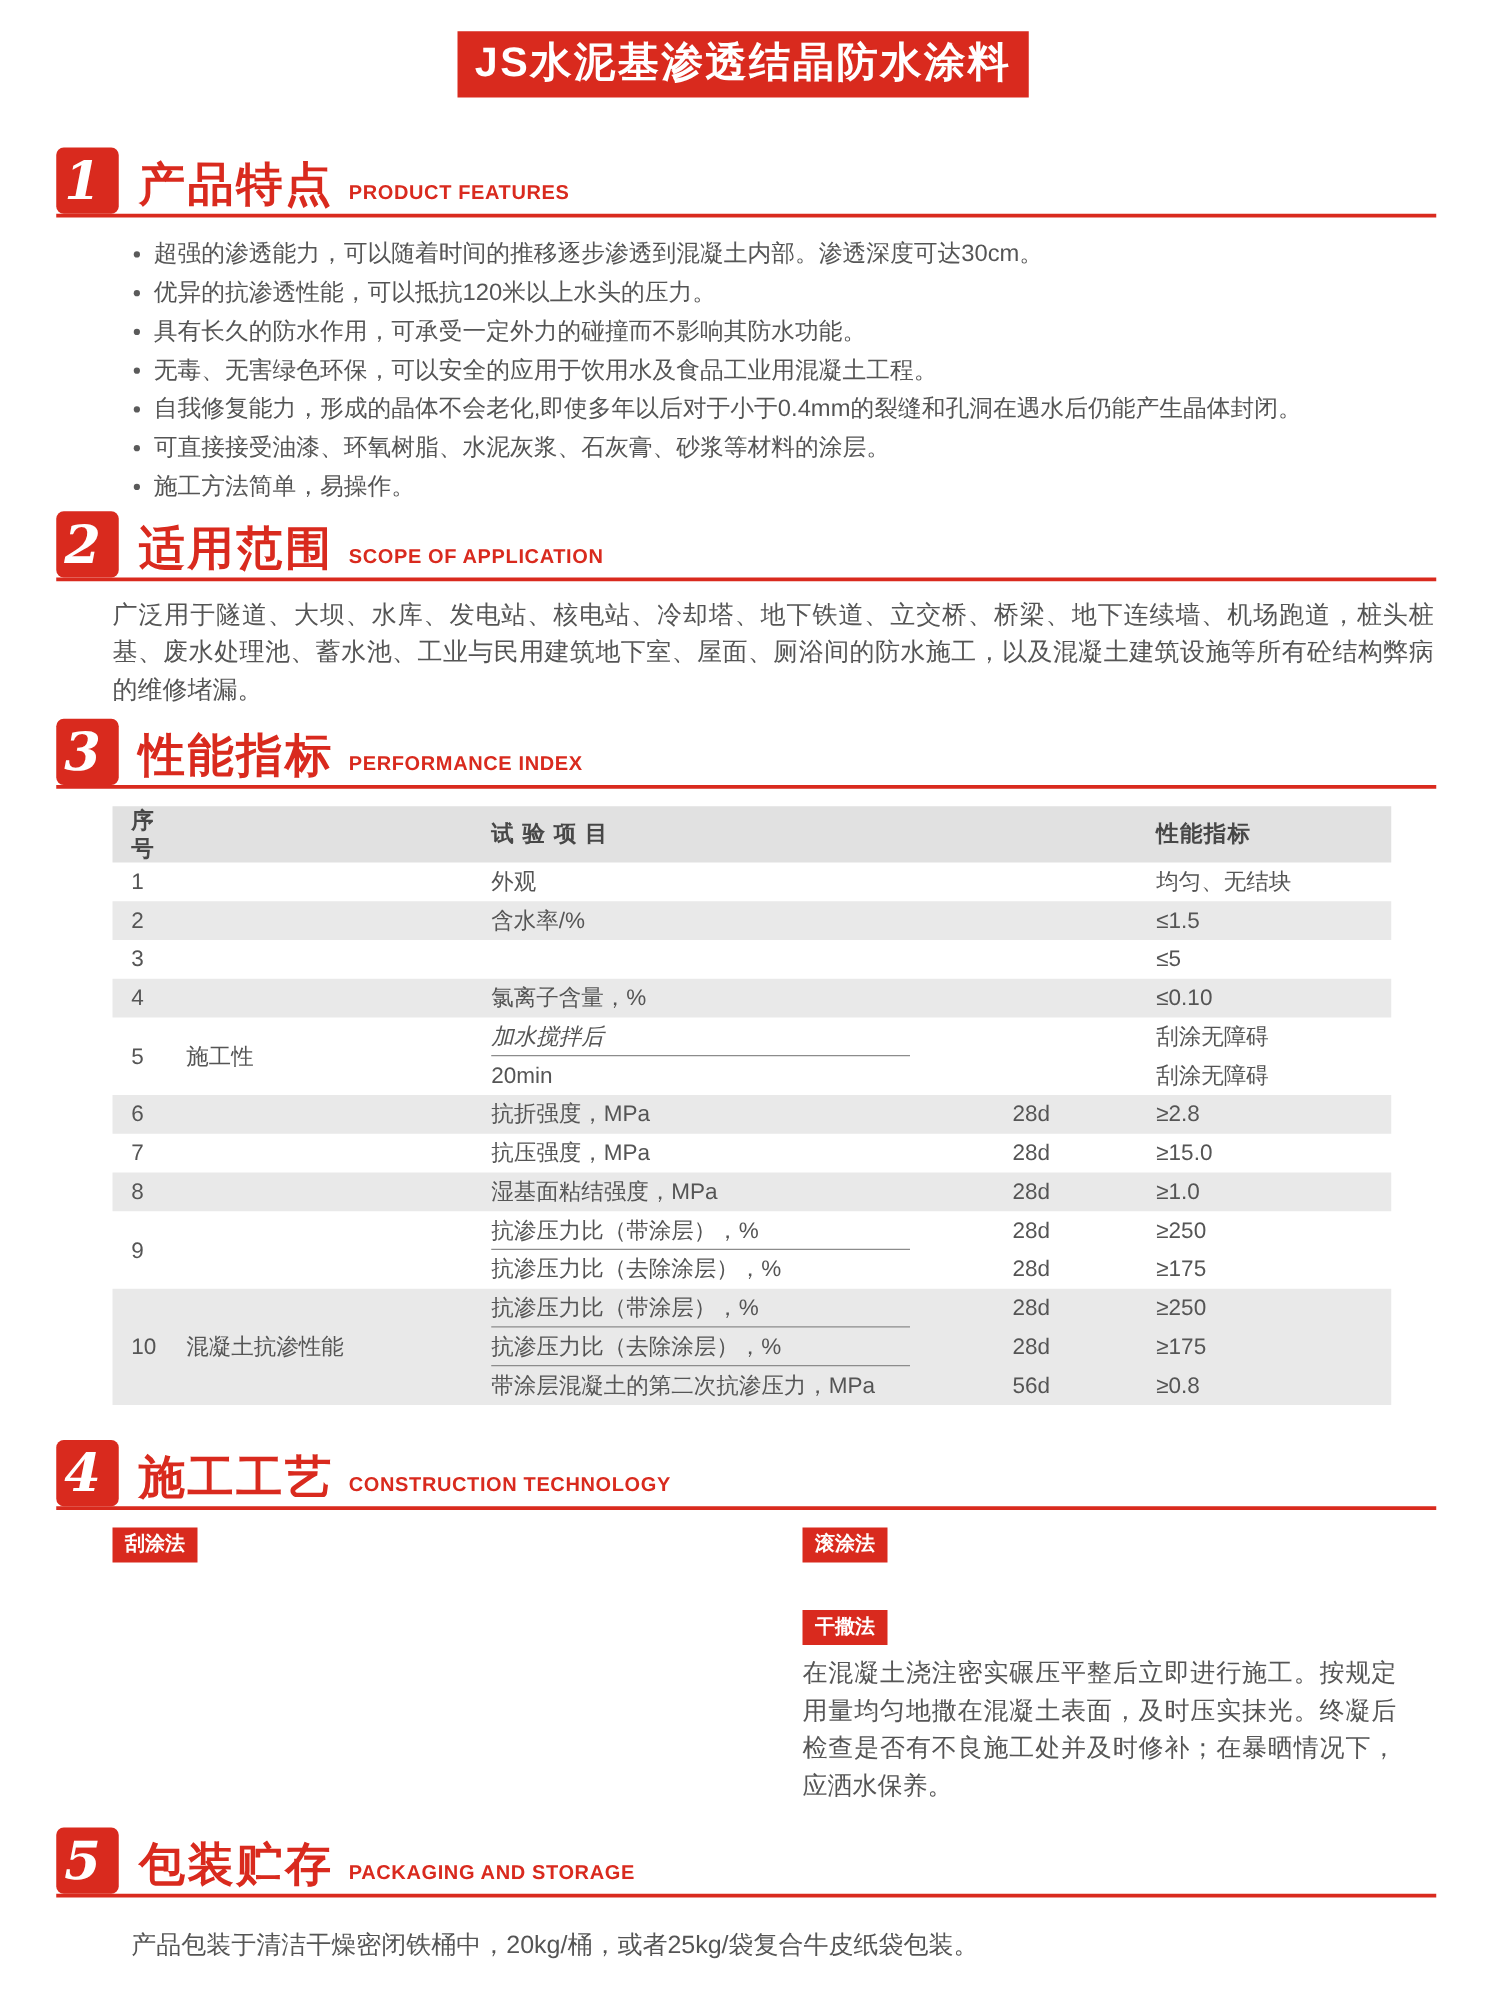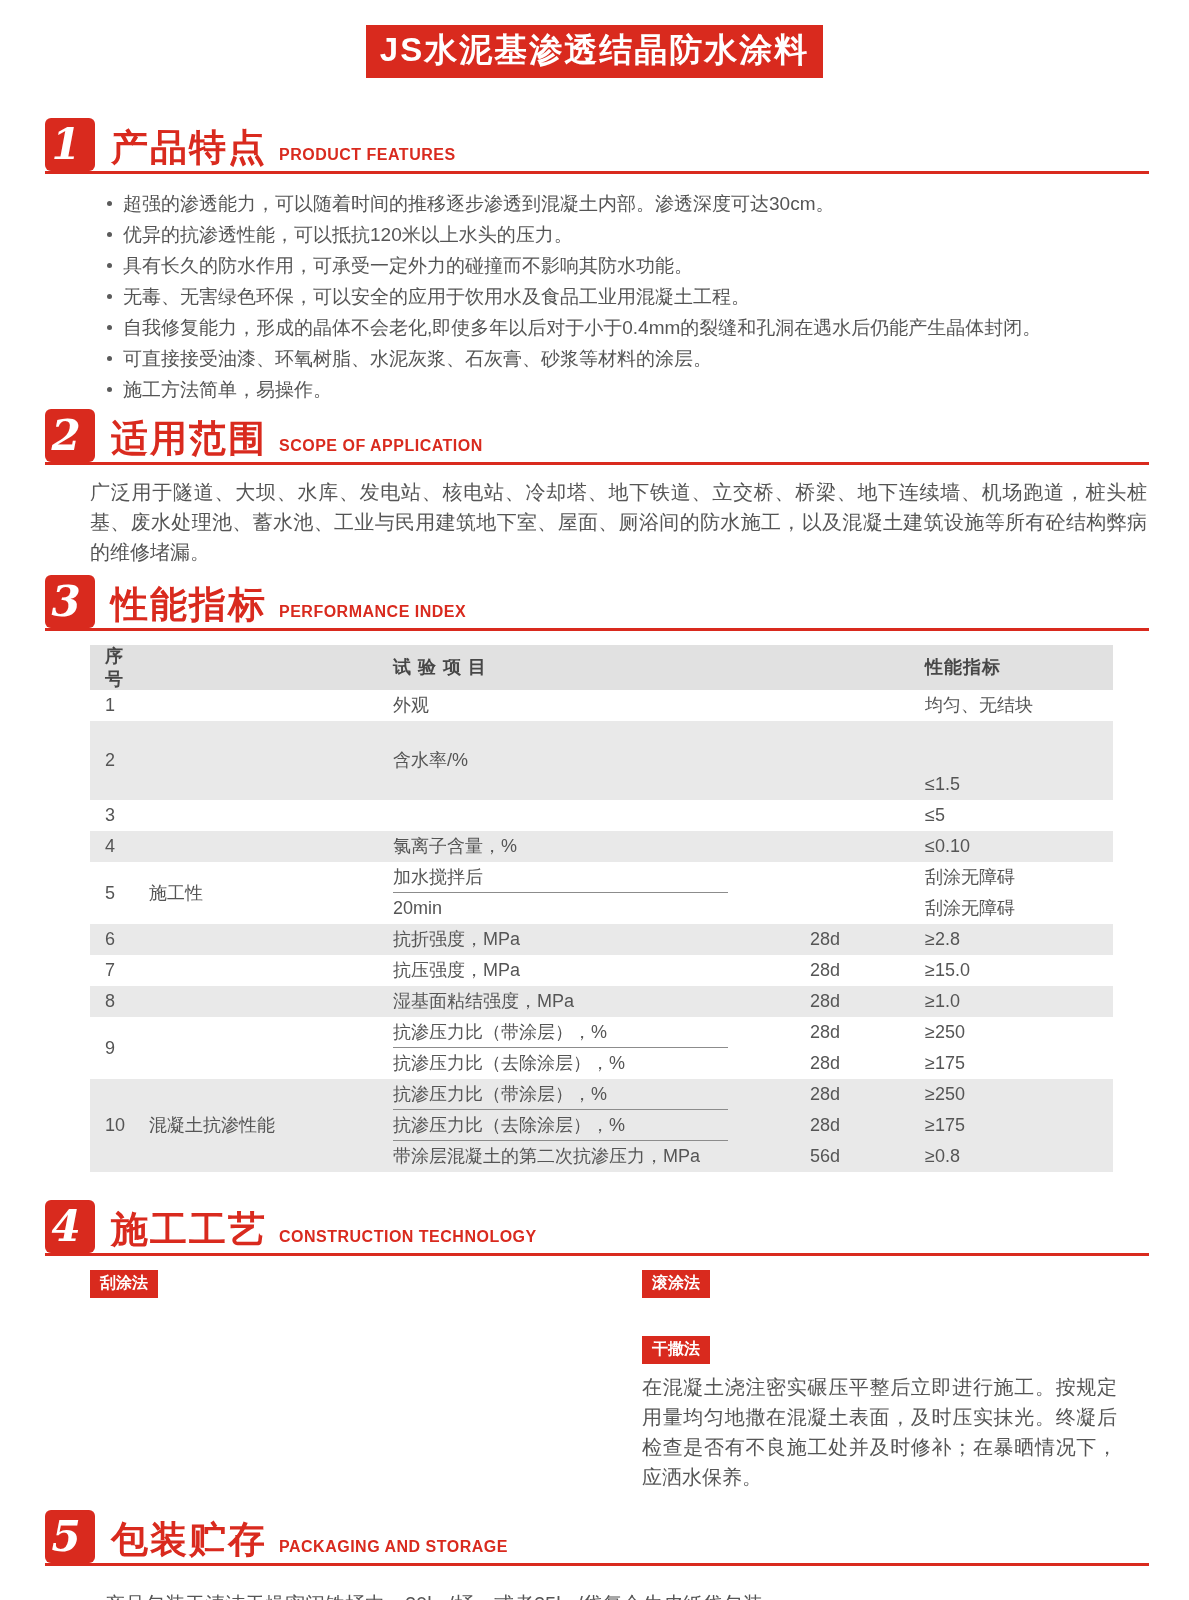--- a/index.html
+++ b/index.html
@@ -128,39 +128,39 @@
           <div class="tcell cat" style="grid-area: 1 / 2 / span 1;"></div>
           <div class="tcell item" style="grid-area: 1 / 3;">外观</div>
           <div class="tcell age" style="grid-area: 1 / 4;"></div>
           <div class="tcell val" style="grid-area: 1 / 5;">均匀、无结块</div>
         </div>
         <div class="trow shade">
           <div class="tcell seq" style="grid-area: 1 / 1 / span 1;">2</div>
           <div class="tcell cat" style="grid-area: 1 / 2 / span 1;"></div>
           <div class="tcell item" style="grid-area: 1 / 3;">含水率/%</div>
           <div class="tcell age" style="grid-area: 1 / 4;"></div>
-          <div class="tcell val" style="grid-area: 1 / 5; margin-top: 48px;">≤1.5</div>
+          <div class="tcell val" style="grid-area: 1 / 5;">≤1.5</div>
         </div>
         <div class="trow">
           <div class="tcell seq" style="grid-area: 1 / 1 / span 1;">3</div>
           <div class="tcell cat" style="grid-area: 1 / 2 / span 1;"></div>
           <div class="tcell age" style="grid-area: 1 / 4;"></div>
           <div class="tcell val" style="grid-area: 1 / 5;">≤5</div>
         </div>
         <div class="trow shade">
           <div class="tcell seq" style="grid-area: 1 / 1 / span 1;">4</div>
           <div class="tcell cat" style="grid-area: 1 / 2 / span 1;"></div>
           <div class="tcell item" style="grid-area: 1 / 3;">氯离子含量，%</div>
           <div class="tcell age" style="grid-area: 1 / 4;"></div>
           <div class="tcell val" style="grid-area: 1 / 5;">≤0.10</div>
         </div>
         <div class="trow">
           <div class="tcell seq" style="grid-area: 1 / 1 / span 2;">5</div>
           <div class="tcell cat" style="grid-area: 1 / 2 / span 2;">施工性</div>
-          <div class="tcell item div" style="grid-area: 1 / 3;">加水搅拌后</div>
+          <div class="tcell item div" style="grid-area: 1 / 3; font-style: italic;">加水搅拌后</div>
           <div class="tcell age" style="grid-area: 1 / 4;"></div>
           <div class="tcell val" style="grid-area: 1 / 5;">刮涂无障碍</div>
           <div class="tcell item" style="grid-area: 2 / 3;">20min</div>
           <div class="tcell age" style="grid-area: 2 / 4;"></div>
           <div class="tcell val" style="grid-area: 2 / 5;">刮涂无障碍</div>
         </div>
         <div class="trow shade">
           <div class="tcell seq" style="grid-area: 1 / 1 / span 1;">6</div>
           <div class="tcell cat" style="grid-area: 1 / 2 / span 1;"></div>
           <div class="tcell item" style="grid-area: 1 / 3;">抗折强度，MPa</div>

